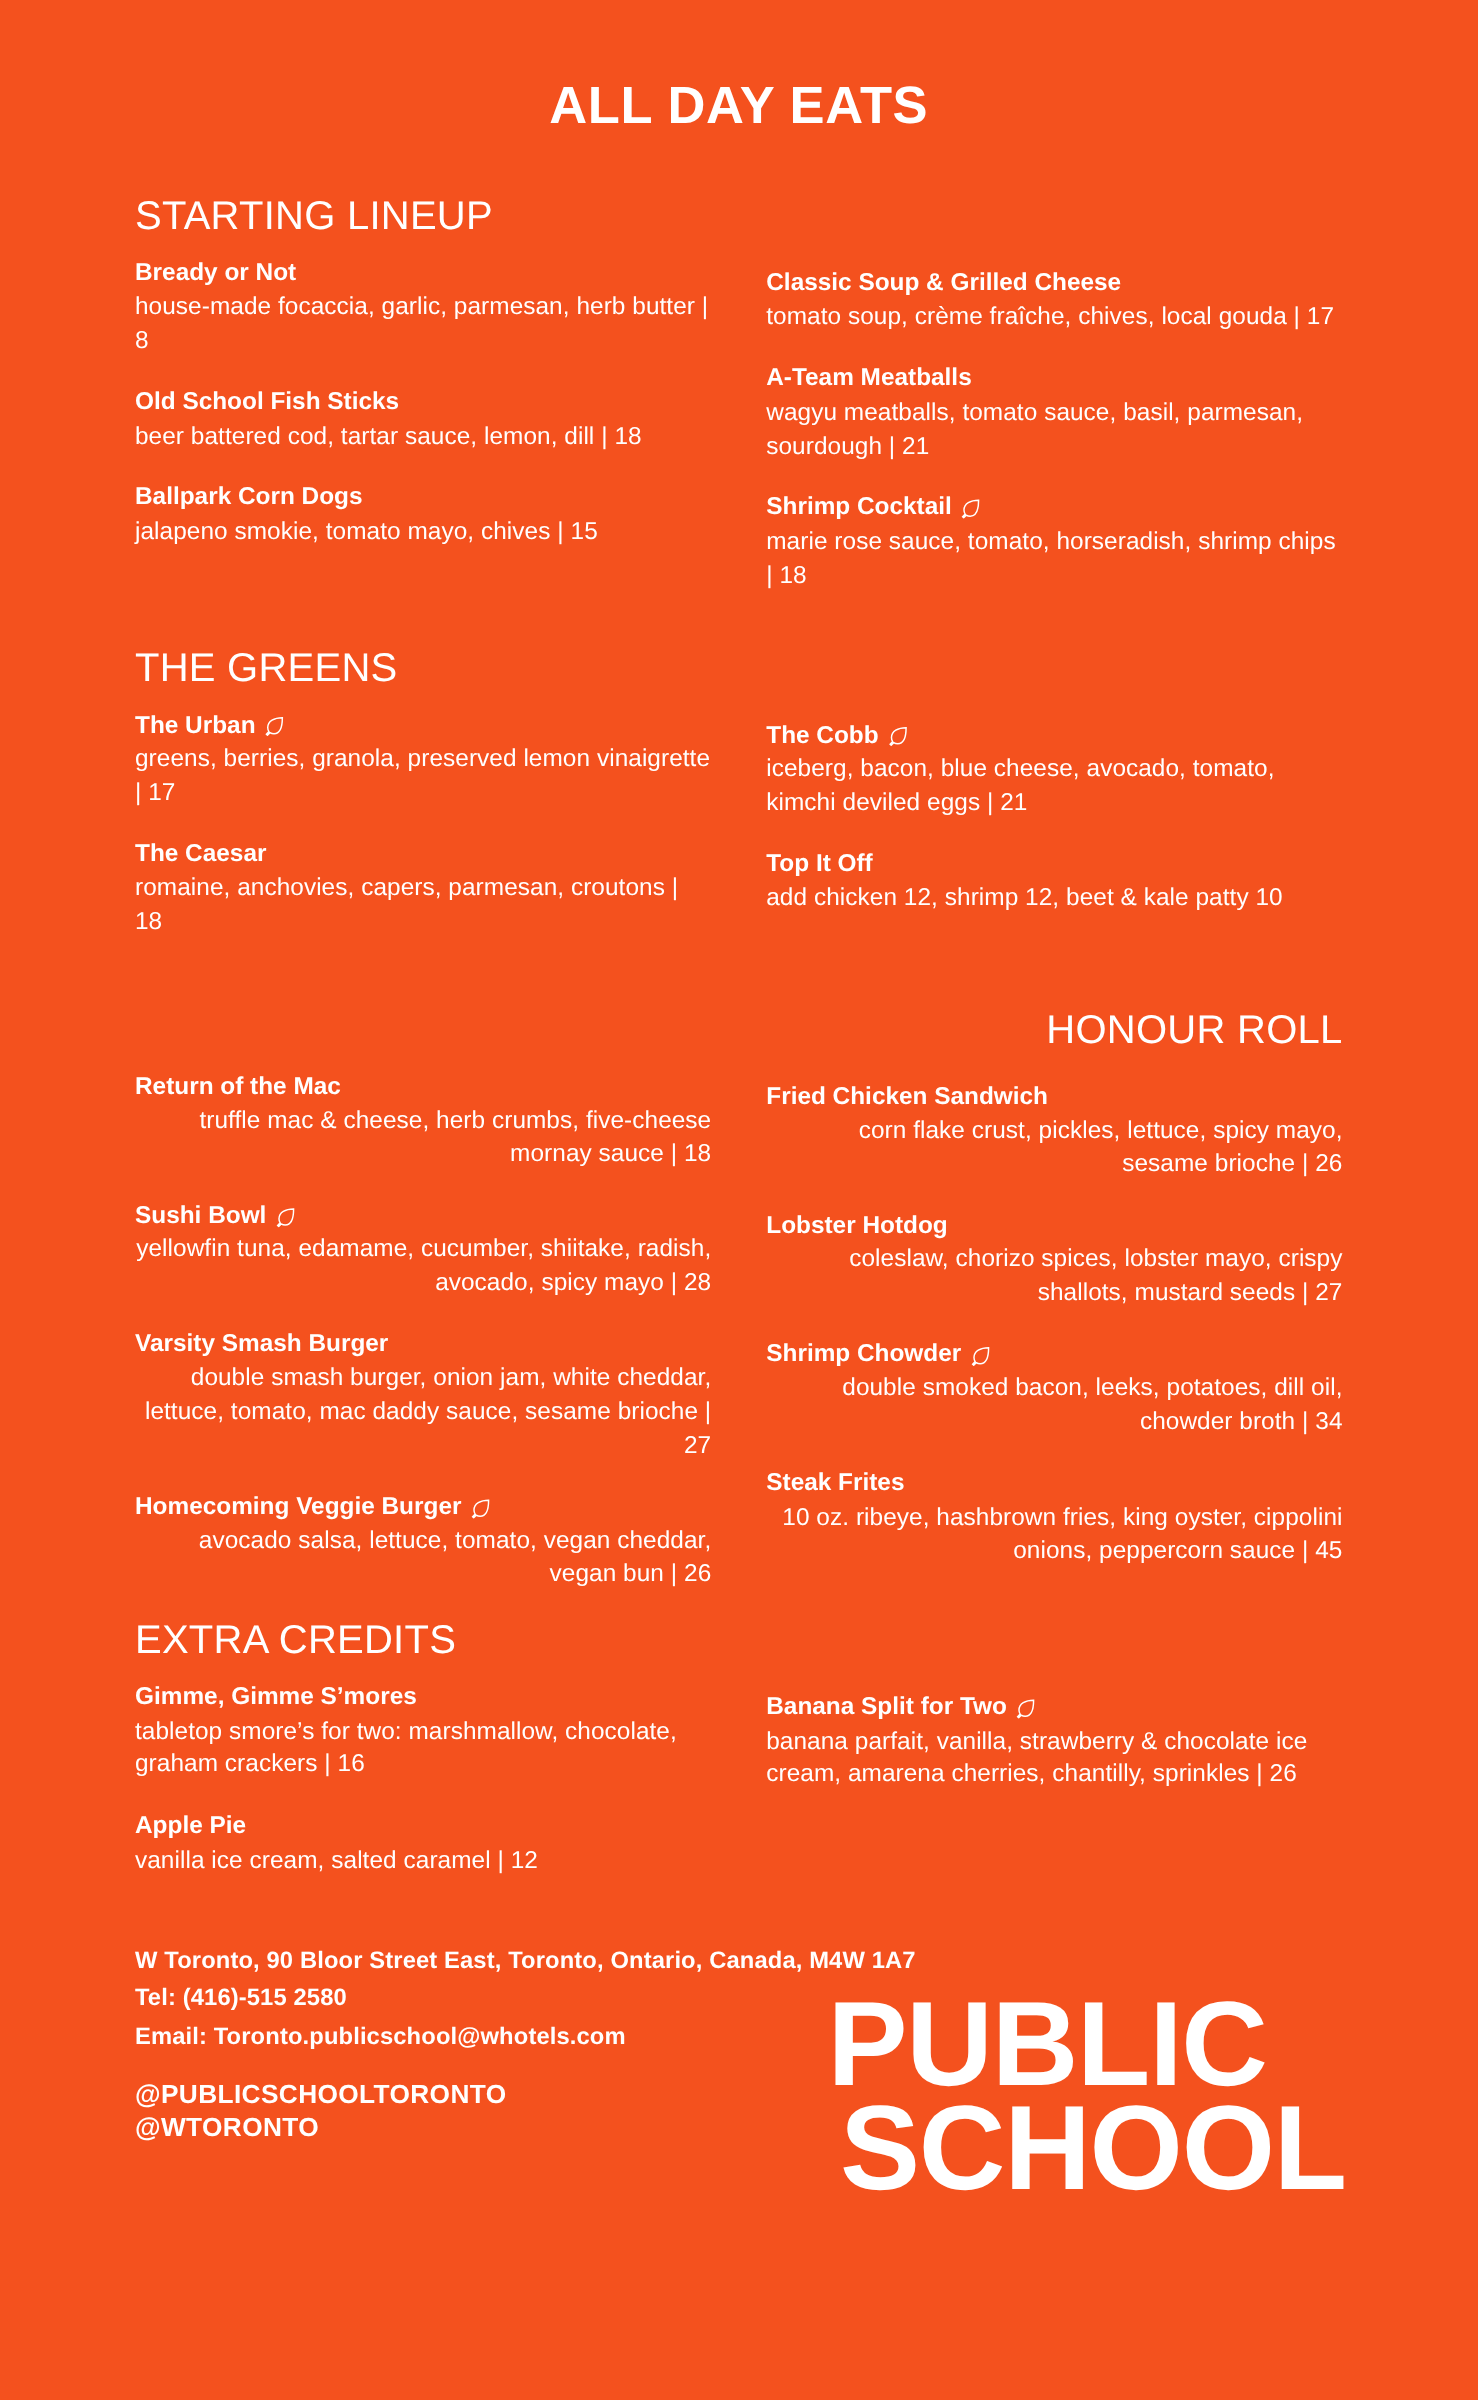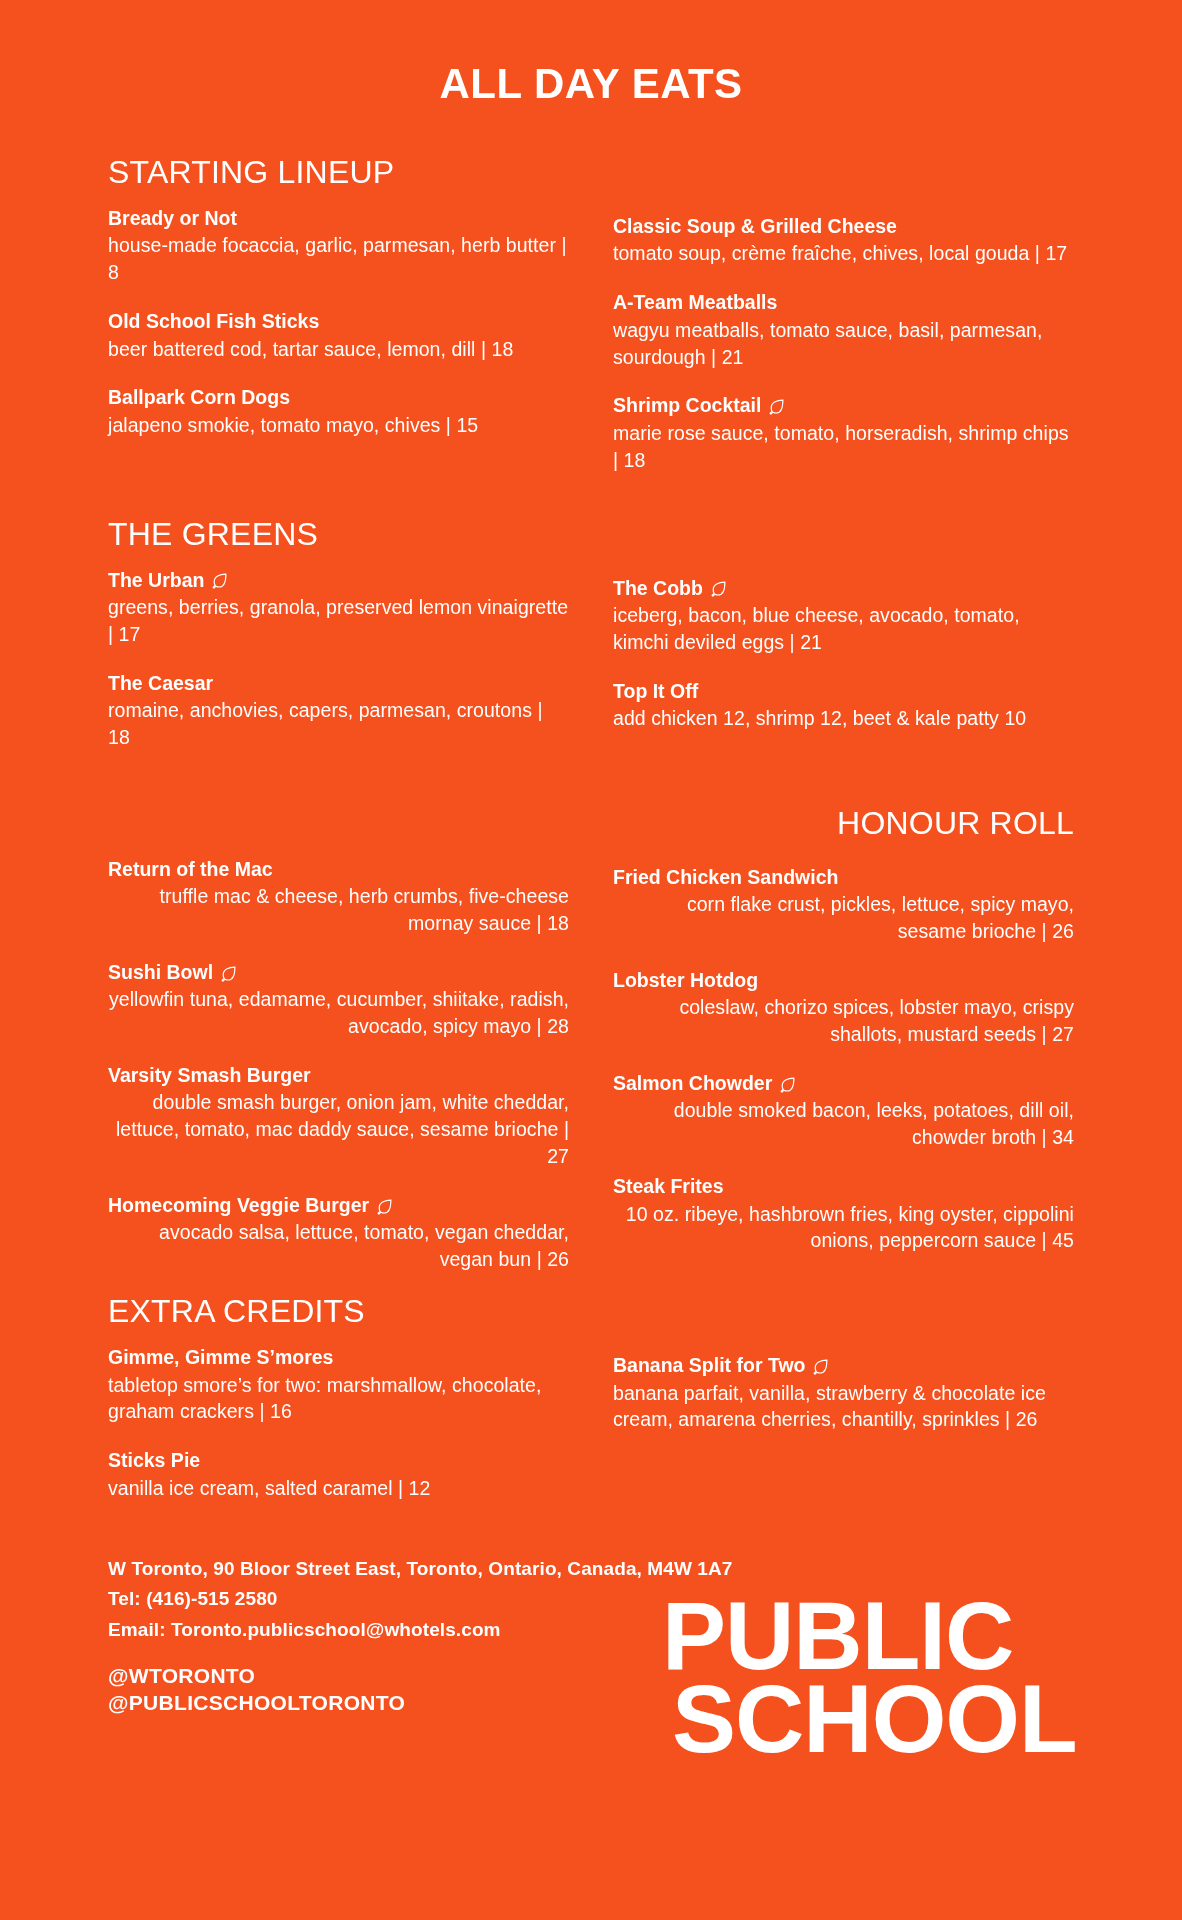--- a/index.html
+++ b/index.html
@@ -297,21 +297,21 @@
 
         <div class="item">
           <div class="item-name">
             <span>Lobster Hotdog</span>
           </div>
           <div class="item-desc">coleslaw, chorizo spices, lobster mayo, crispy shallots, mustard seeds | 27</div>
         </div>
 
         <div class="item">
           <div class="item-name">
-            <span>Salmon Chowder</span>
+            <span>Shrimp Chowder</span>
             <span class="leaf-icon">
               <svg viewBox="0 0 16 16" width="17" height="17" aria-hidden="true">
                   <path d="M14 2C8 2 3 4.5 3 9.5c0 1.2.3 2.2.9 3L2 14.4l.8.8 1.9-1.9c.8.5 1.8.8 3 .8C12.8 14 14 8 14 2z" fill="none" stroke="#ffffff" stroke-width="1.1"></path>
                 </svg>
             </span>
           </div>
           <div class="item-desc">double smoked bacon, leeks, potatoes, dill oil, chowder broth | 34</div>
         </div>
 
         <div class="item">
@@ -332,21 +332,21 @@
 
         <div class="item">
           <div class="item-name">
             <span>Gimme, Gimme S’mores</span>
           </div>
           <div class="item-desc">tabletop smore’s for two: marshmallow, chocolate, graham crackers | 16</div>
         </div>
 
         <div class="item">
           <div class="item-name">
-            <span>Sticks Pie</span>
+            <span>Apple Pie</span>
           </div>
           <div class="item-desc">vanilla ice cream, salted caramel | 12</div>
         </div>
 
       </div>
       <div class="col right">
 
         <div class="item">
           <div class="item-name">
             <span>Banana Split for Two</span>
@@ -363,22 +363,22 @@
     </div>
   </div>
 
   <div class="footer">
     <div class="footer-lines">
       <div>W Toronto, 90 Bloor Street East, Toronto, Ontario, Canada, M4W 1A7</div>
       <div>Tel: (416)-515 2580</div>
       <div>Email: Toronto.publicschool@whotels.com</div>
     </div>
     <div class="footer-social">
+      <div>@PUBLICSCHOOLTORONTO</div>
       <div>@WTORONTO</div>
-      <div>@PUBLICSCHOOLTORONTO</div>
     </div>
     <div class="brand">
       <div class="brand-line">PUBLIC</div>
       <div class="brand-line second">SCHOOL</div>
     </div>
   </div>
 
 </div>
 
 </body></html>

